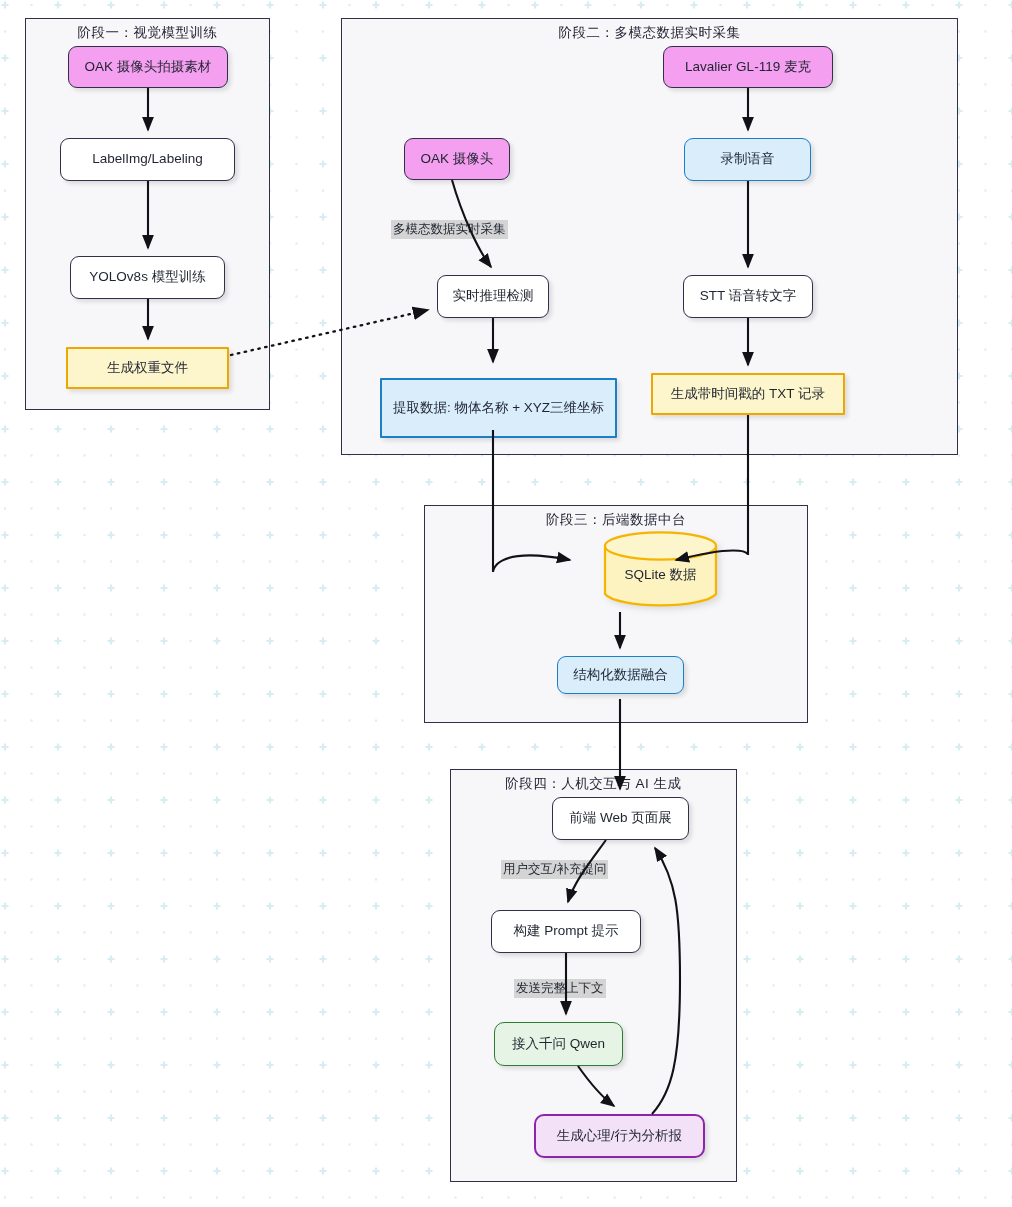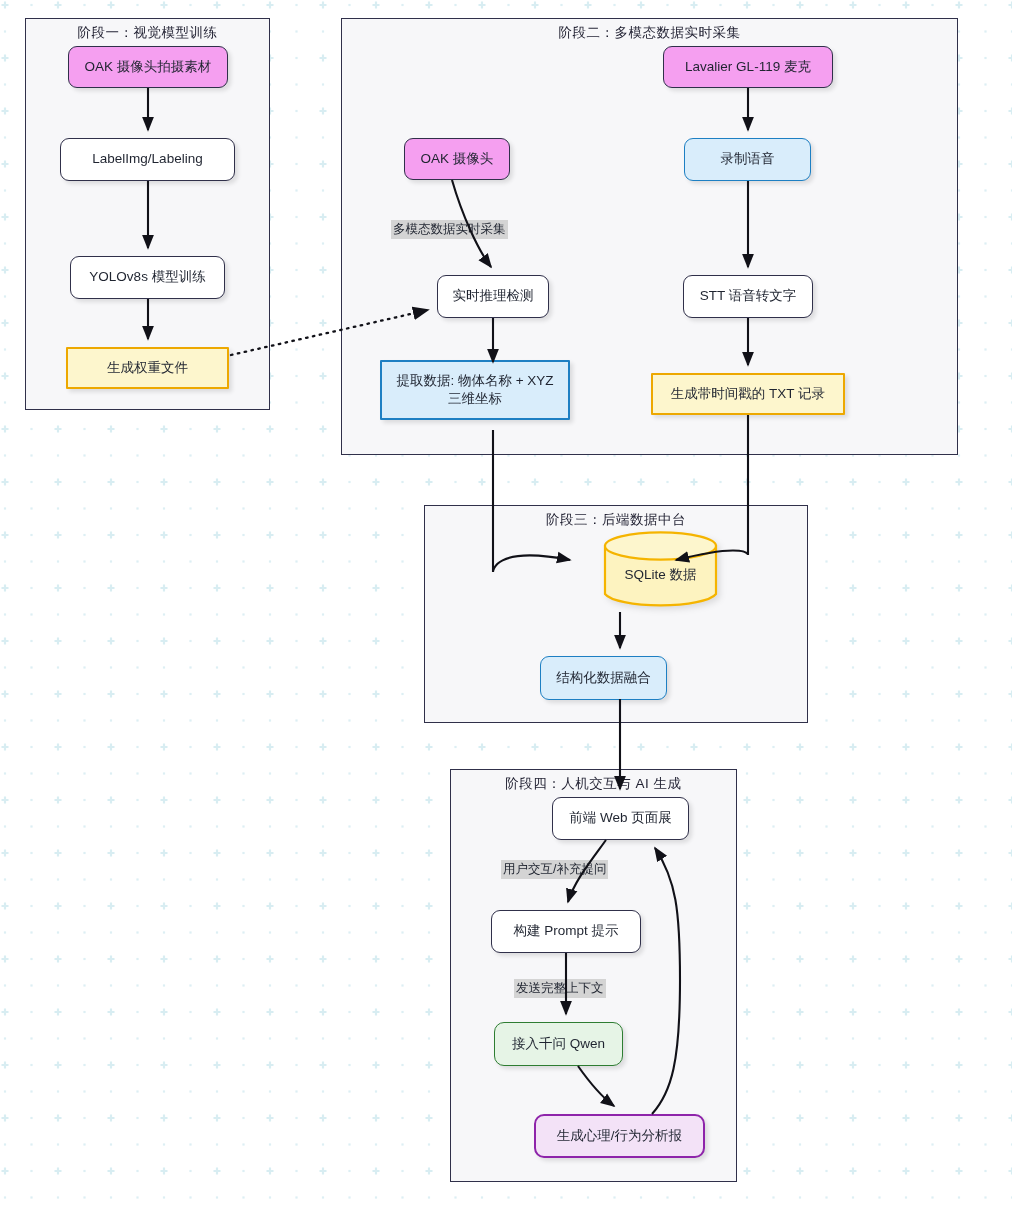--- a/index.html
+++ b/index.html
@@ -159,37 +159,37 @@
   </div>
 
   <div class="node n-default" style="left:437px;top:275px;width:112px;height:43px;">
     <span>实时推理检测</span>
   </div>
 
   <div class="node n-default" style="left:683px;top:275px;width:130px;height:43px;">
     <span>STT 语音转文字</span>
   </div>
 
-  <div class="node n-blue-rect" style="left:380px;top:360px;width:190px;height:60px;text-align:center;">
+  <div class="node n-blue-rect" style="left:380px;top:378px;width:237px;height:60px;text-align:center;">
     <span>提取数据: 物体名称 + XYZ三维坐标</span>
   </div>
 
   <div class="node n-yellow-rect" style="left:651px;top:373px;width:194px;height:42px;">
     <span>生成带时间戳的 TXT 记录</span>
   </div>
 
   <div class="n-cylinder" style="left:563px;top:530px;width:115px;height:80px;margin-left:40px;">
     <svg class="cyl-svg" width="115" height="80" viewBox="0 0 115 80" xmlns="http://www.w3.org/2000/svg">
       <path d="M2,16 L2,64 A 56.5,14 0 0 0 113,64 L113,16 Z" fill="#fdf3c0" stroke="#f5b400" stroke-width="2.2"></path>
       <ellipse cx="57.5" cy="16" rx="55.5" ry="13.6" fill="#fdf6cd" stroke="#f5b400" stroke-width="2.2"></ellipse>
     </svg>
     <span class="cyl-text">SQLite 数据</span>
   </div>
 
-  <div class="node n-blue-round" style="left:540px;top:656px;width:127px;height:44px;">
+  <div class="node n-blue-round" style="left:557px;top:656px;width:127px;height:38px;">
     <span>结构化数据融合</span>
   </div>
 
   <div class="node n-default" style="left:552px;top:797px;width:137px;height:43px;">
     <span>前端 Web 页面展</span>
   </div>
 
   <div class="node n-default" style="left:491px;top:910px;width:150px;height:43px;justify-content:center;">
     <span>构建 Prompt 提示</span>
   </div>

